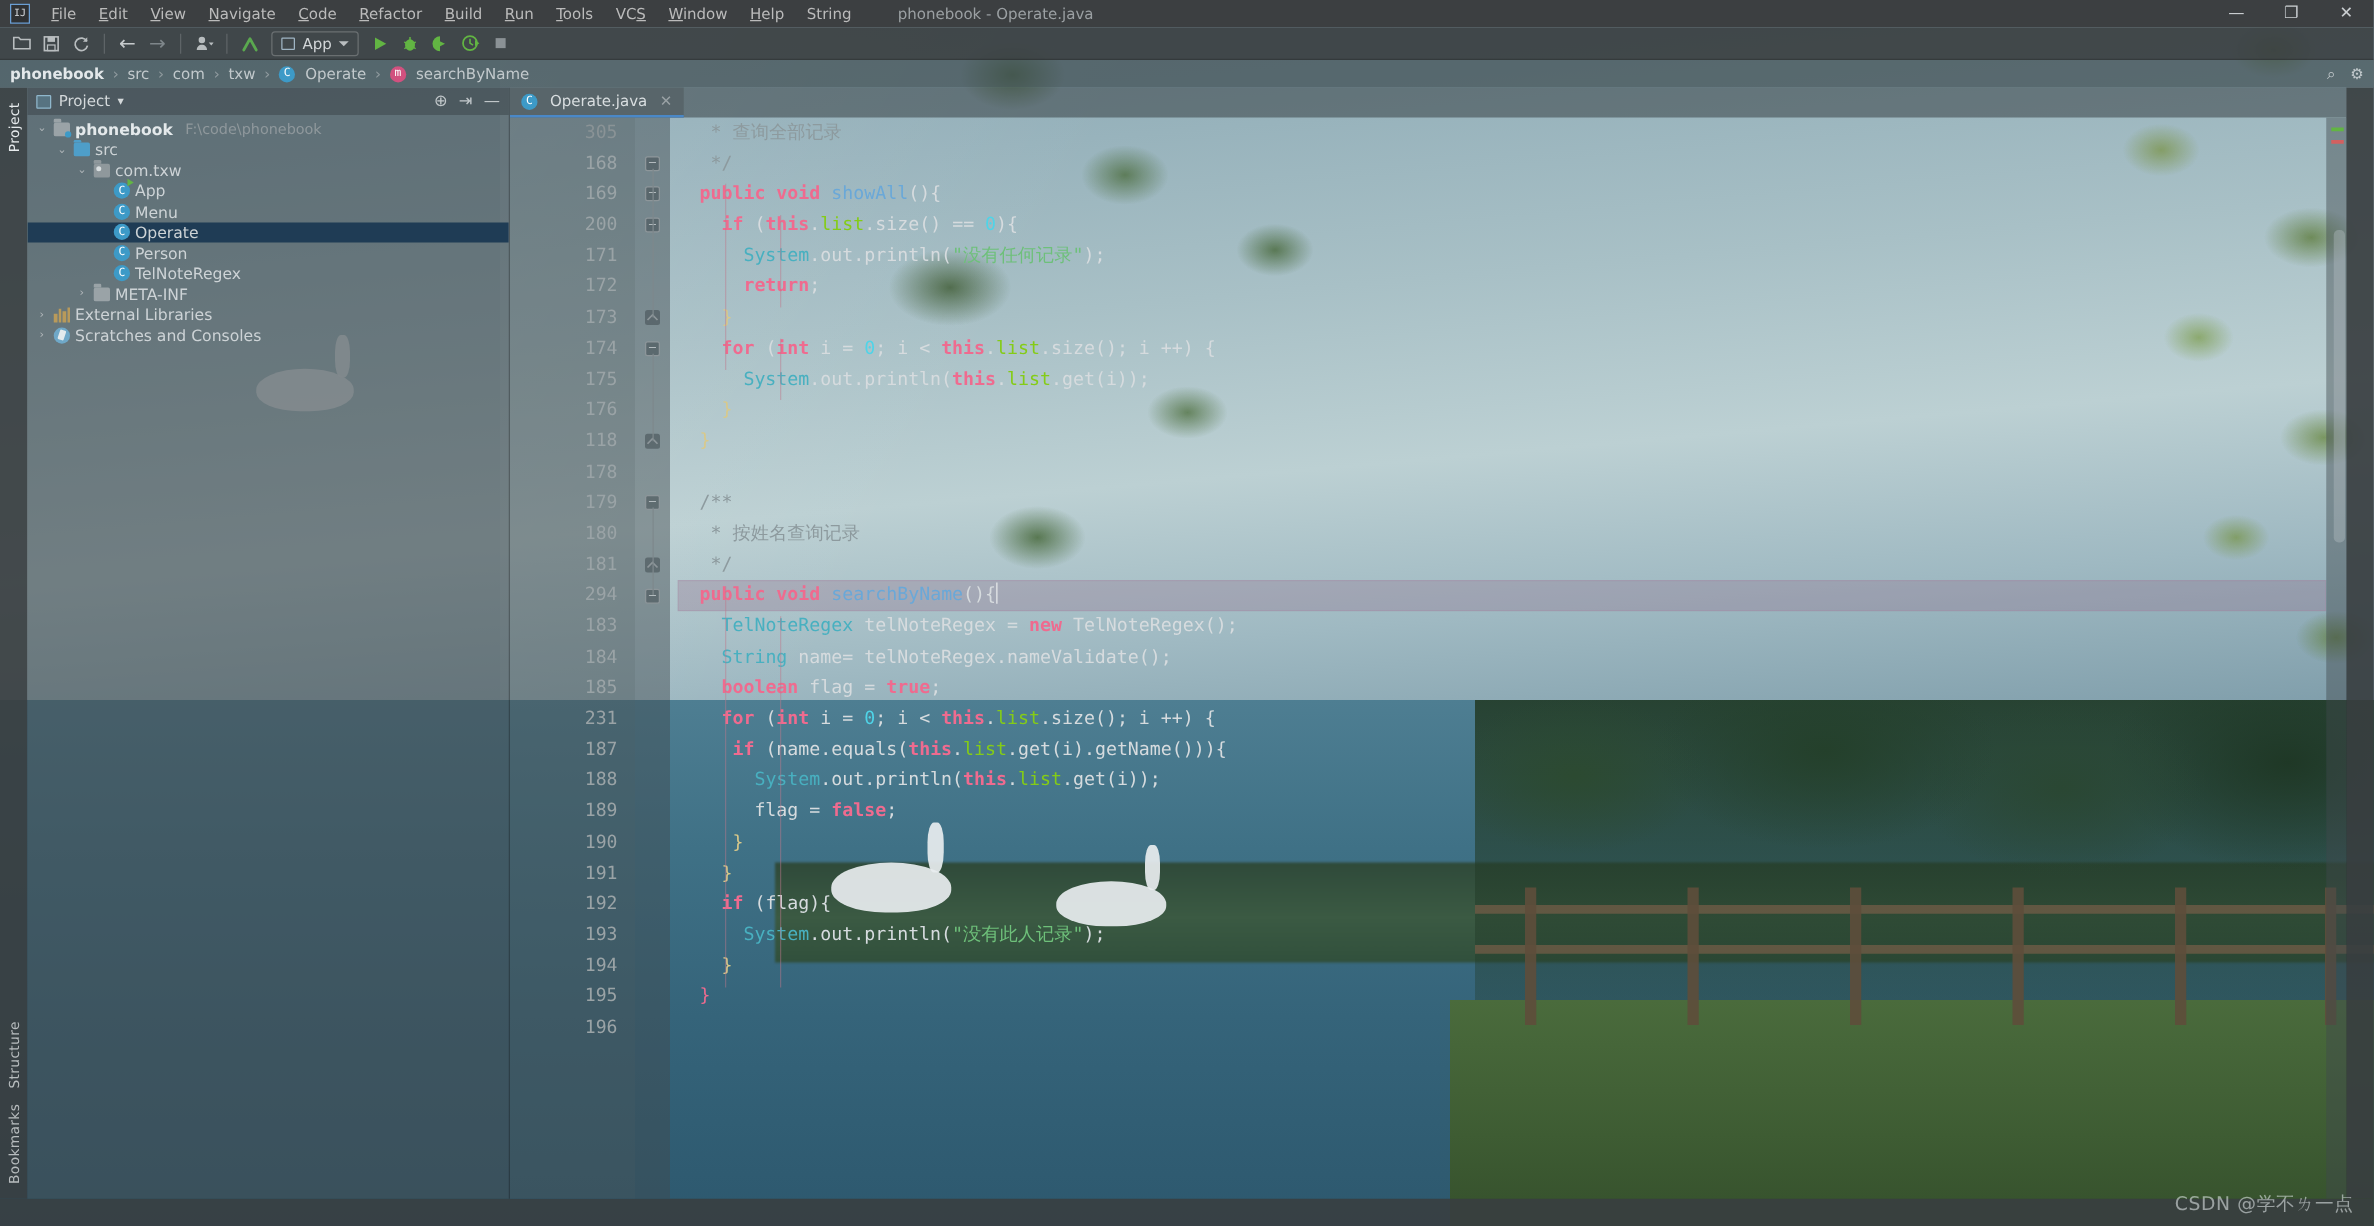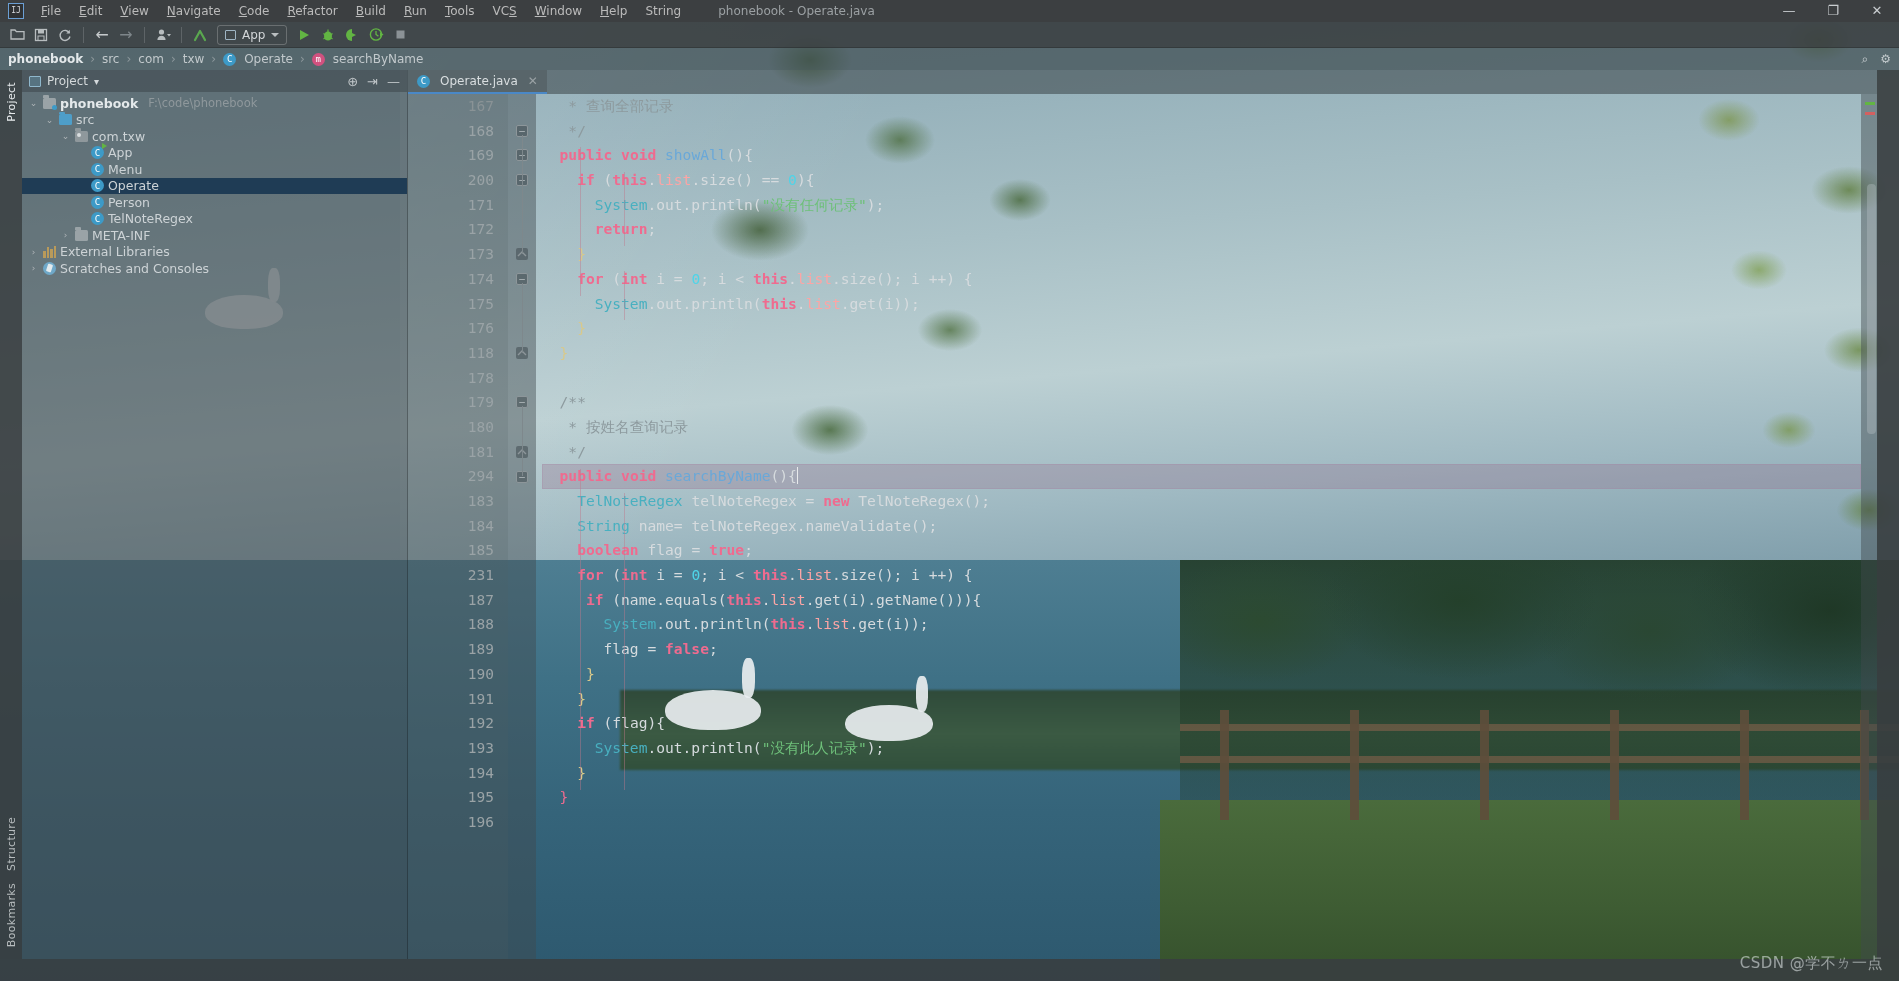--- a/index.html
+++ b/index.html
@@ -216,21 +216,21 @@
     flex:1; position:relative; overflow:hidden;
     font-family:"DejaVu Sans Mono","Liberation Mono",monospace;
     font-size:14.6px; line-height:24.7px; white-space:pre;
     color:#d6dbde; padding-left:6px;
   }
   .cl{ height:24.7px; }
   .cl.cur{ background:rgba(150,110,140,.30); box-shadow:inset 0 0 0 1px rgba(170,130,160,.28); }
   .kw{ color:#ef6b8f; font-weight:bold; }
   .kw2{ color:#ef6b8f; }
   .meth{ color:#6aa8d8; }
-  .field{ color:#fca5a5;text-align:right; }
+  .field{ color:#84cc16;text-align:right; }
   .num{ color:#4fd4e8; }
   .str{ color:#6ec07a; }
   .cmt{ color:#8d9a9e; }
   .punct{ color:#d6dbde; }
   .brace{ color:#d9c98a; }
   .type{ color:#48b0c0; }
   .caretbar{
     display:inline-block; width:1px; height:17px; background:#e8eaec;
     vertical-align:-3px; margin-left:0;
   }
@@ -511,21 +511,21 @@
           <div class="etab">
             <span class="badge c">C</span>
             <span>Operate.java</span>
             <span class="x">✕</span>
           </div>
           <div class="fill"></div>
         </div>
 
         <div class="codewrap">
           <div class="gutter" id="gutter">
-              <div class="num" style="color: rgb(138, 147, 150);">167</div>
+              <div class="num" style="color: rgb(138, 147, 150);">305</div>
               <div class="num">168</div>
               <div class="num">169</div>
               <div class="num">200</div>
               <div class="num">171</div>
               <div class="num">172</div>
               <div class="num">173</div>
               <div class="num">174</div>
               <div class="num">175</div>
               <div class="num">176</div>
               <div class="num">118</div>

